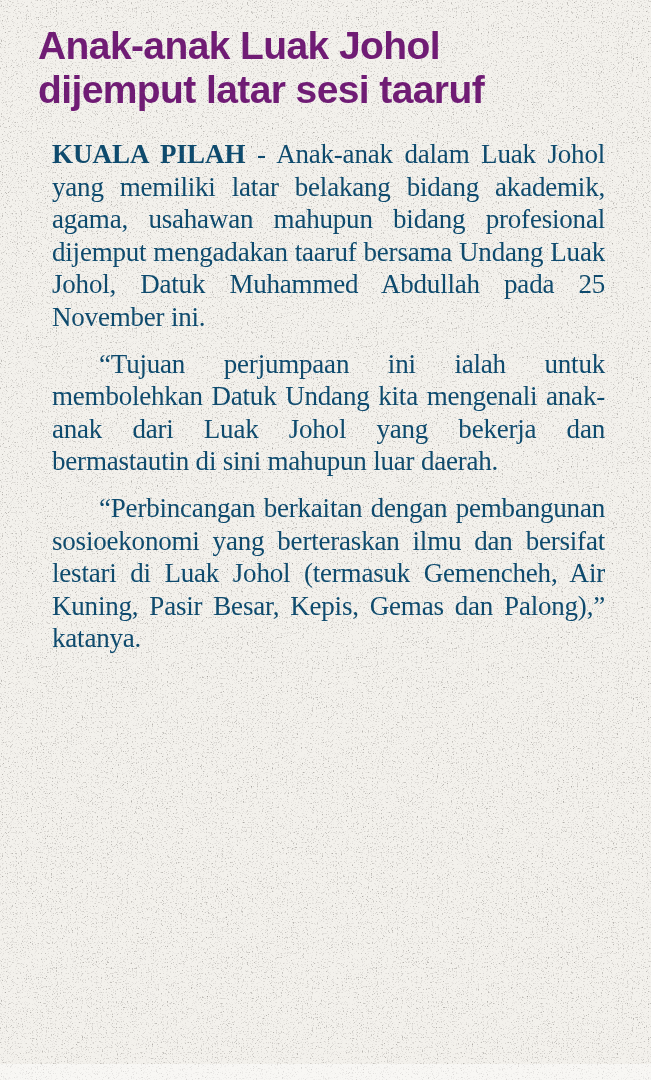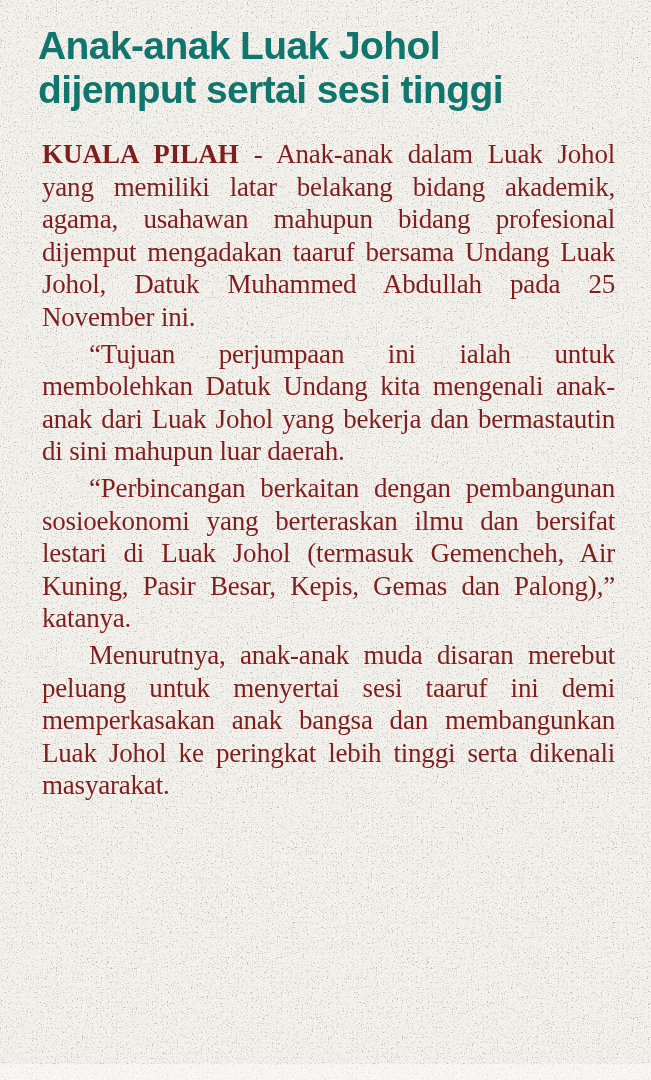--- a/index.html
+++ b/index.html
@@ -21,36 +21,36 @@
     left: 38px;
     top: 24px;
     width: 581px;
   }
   .headline {
     font-family: "Liberation Sans", sans-serif;
     font-weight: 700;
     font-size: 39px;
     line-height: 44px;
     letter-spacing: -0.6px;
-    color: #0f766e;
+    color: #701a75;
     margin: 0 0 26px 0;
   }
   .headline .hl-line {
     display: block;
   }
   .body-copy {
     font-family: "Liberation Serif", serif;
     font-size: 27px;
     line-height: 32.6px;
     letter-spacing: -0.2px;
   }
   .para {
-    margin: 4px;
+    margin: 14px;
     text-align: justify;
-    color: #7f1d1d;
+    color: #0c4a6e;
   }
   .para.indent {
     text-indent: 47px;
   }
   .dateline {
     font-weight: 700;
     letter-spacing: 0;
   }
   .noise-overlay {
     position: absolute;
@@ -72,28 +72,27 @@
 </style>
 </head>
 <body>
 
 <div class="page">
 
   <div class="content">
 
     <h1 class="headline">
       <span class="hl-line">Anak-anak Luak Johol</span>
-      <span class="hl-line">dijemput sertai sesi tinggi</span>
+      <span class="hl-line">dijemput latar sesi taaruf</span>
     </h1>
 
     <div class="body-copy">
       <p class="para"><strong class="dateline">KUALA PILAH</strong><span> - </span><span>Anak-anak dalam Luak Johol yang memiliki latar belakang bidang akademik, agama, usahawan mahupun bidang profesional dijemput mengadakan taaruf bersama Undang Luak Johol, Datuk Muhammed Abdullah pada 25 November ini.</span></p>
       <p class="para indent">“Tujuan perjumpaan ini ialah untuk membolehkan Datuk Undang kita mengenali anak-anak dari Luak Johol yang bekerja dan bermastautin di sini mahupun luar daerah.</p>
       <p class="para indent">“Perbincangan berkaitan dengan pembangunan sosioekonomi yang berteraskan ilmu dan bersifat lestari di Luak Johol (termasuk Gemencheh, Air Kuning, Pasir Besar, Kepis, Gemas dan Palong),” katanya.</p>
-      <p class="para indent">Menurutnya, anak-anak muda disaran merebut peluang untuk menyertai sesi taaruf ini demi memperkasakan anak bangsa dan membangunkan Luak Johol ke peringkat lebih tinggi serta dikenali masyarakat.</p>
     </div>
 
   </div>
 
   <svg class="noise-overlay" width="651" height="1080" xmlns="http://www.w3.org/2000/svg">
     <filter id="grain">
       <feTurbulence type="fractalNoise" baseFrequency="0.8" numOctaves="2" seed="11" stitchTiles="stitch"></feTurbulence>
       <feColorMatrix type="matrix" values="0 0 0 0 0.12  0 0 0 0 0.11  0 0 0 0 0.10  0.9 0.9 0.9 0 -1.45"></feColorMatrix>
     </filter>
     <rect width="651" height="1080" filter="url(#grain)" opacity="0.85"></rect>

